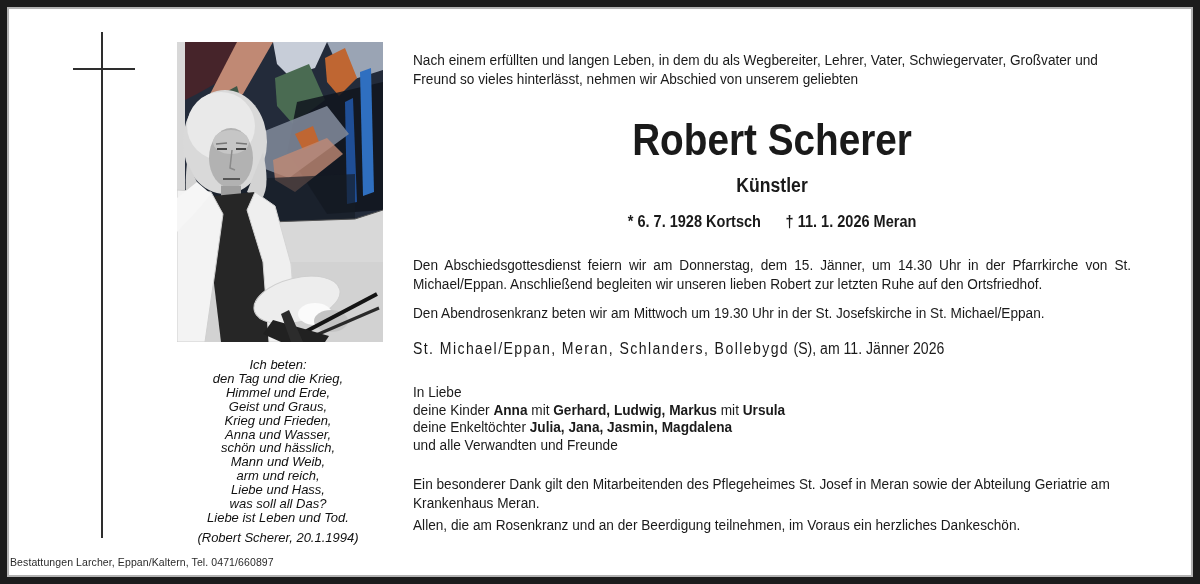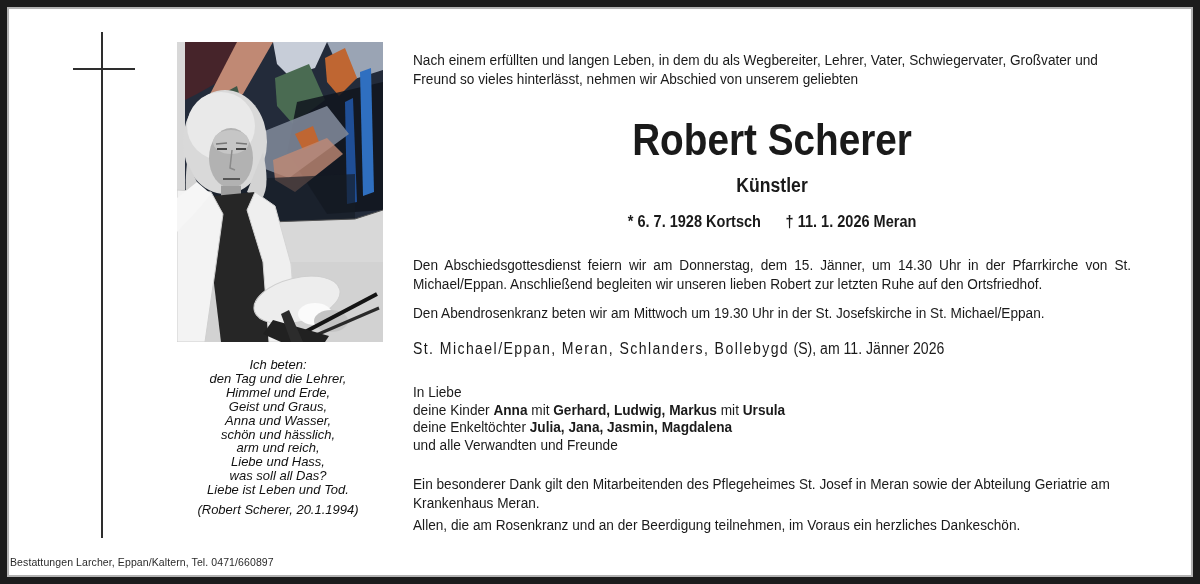--- a/index.html
+++ b/index.html
@@ -118,25 +118,27 @@
 
         <polygon points="96,278 152,294 148,300 104,300 86,292" fill="#212121"></polygon>
         <polygon points="112,268 126,300 114,300 104,272" fill="#2c2c2c"></polygon>
       </g>
     </svg>
   </div>
 
   <div class="poem">
     <div>
         <div>Ich beten:</div>
-        <div>den Tag und die Lehrer,</div>
+        <div>den Tag und die Krieg,</div>
         <div>Himmel und Erde,</div>
         <div>Geist und Graus,</div>
+        <div>Krieg und Frieden,</div>
         <div>Anna und Wasser,</div>
         <div>schön und hässlich,</div>
+        <div>Mann und Weib,</div>
         <div>arm und reich,</div>
         <div>Liebe und Hass,</div>
         <div>was soll all Das?</div>
         <div>Liebe ist Leben und Tod.</div>
       </div>
     <div class="poem-attrib">(Robert Scherer, 20.1.1994)</div>
   </div>
 
   <div class="main-col">
     <div class="intro">Nach einem erfüllten und langen Leben, in dem du als Wegbereiter, Lehrer, Vater, Schwiegervater, Großvater und Freund so vieles hinterlässt, nehmen wir Abschied von unserem geliebten</div>

